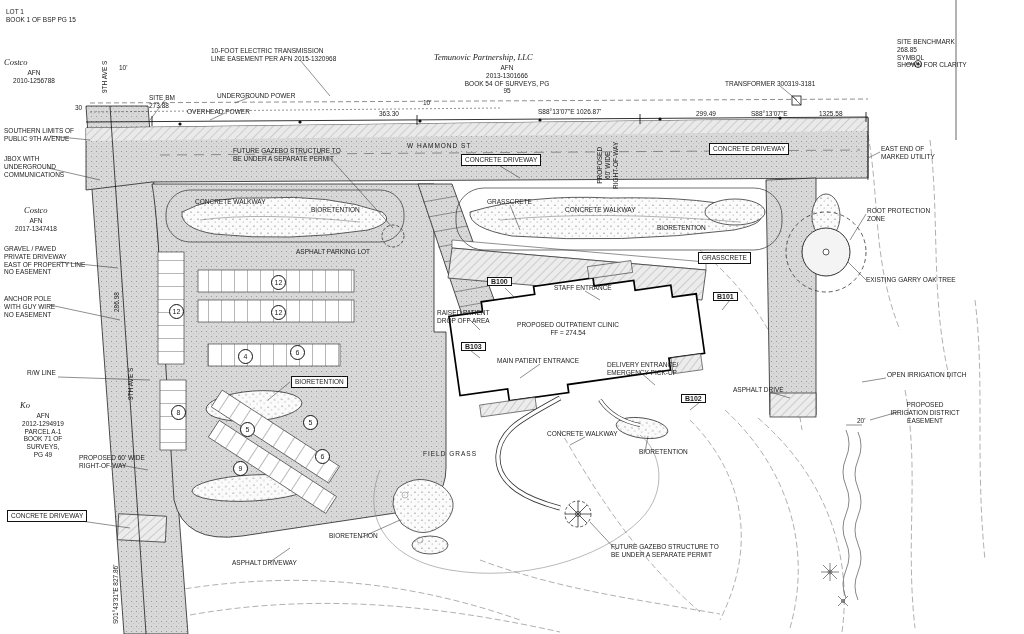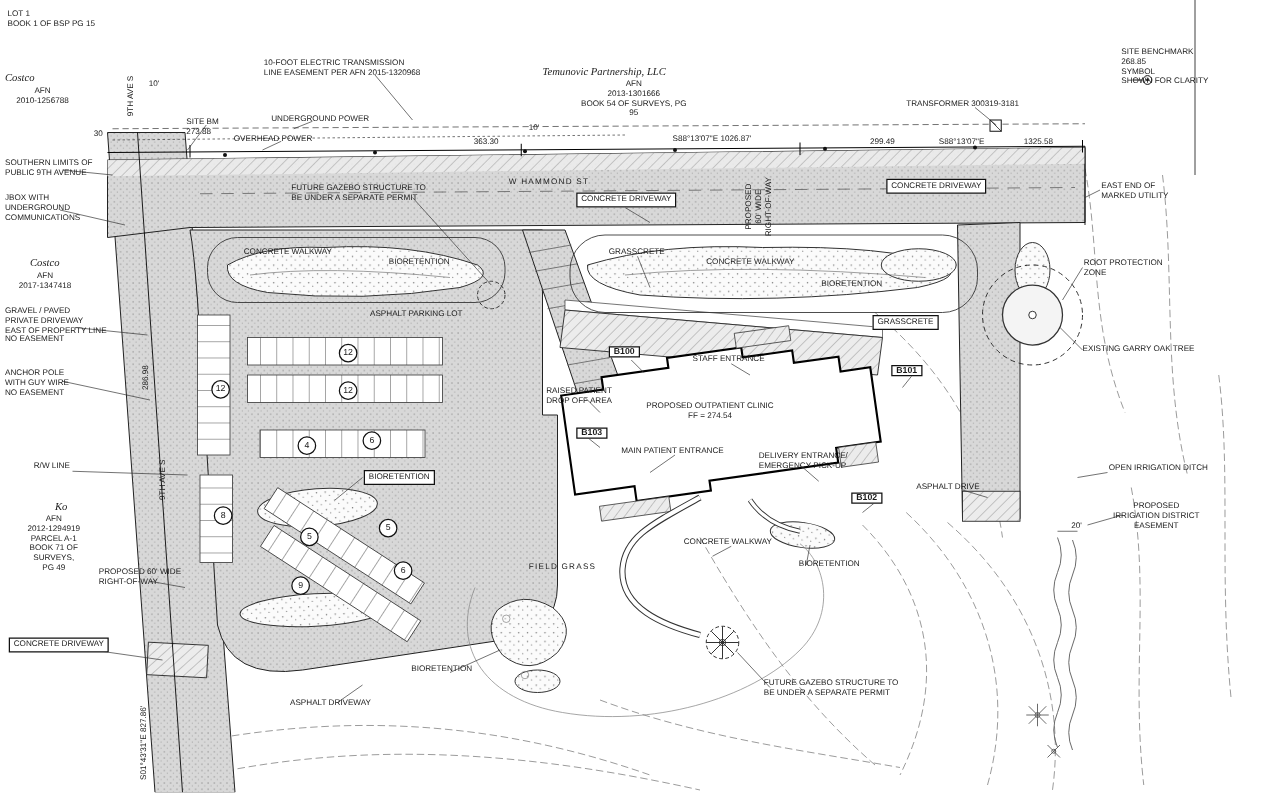--- a/index.html
+++ b/index.html
@@ -317,21 +317,21 @@
   <div class="lbl" style="left:607px;top:361px">DELIVERY ENTRANCE/
 EMERGENCY PICK-UP</div>
   <div class="lbl" style="left:4px;top:295px">ANCHOR POLE
 WITH GUY WIRE
 NO EASEMENT</div>
   <div class="callout" style="left:681px;top:394px">B102</div>
   <div class="lbl" style="left:733px;top:386px">ASPHALT DRIVE</div>
   <div class="lbl" style="left:887px;top:371px">OPEN IRRIGATION DITCH</div>
   <div class="lbl" style="left:27px;top:369px">R/W LINE</div>
   <div class="lbl boxed" style="left:291px;top:376px">BIORETENTION</div>
-  <div class="lbl serif" style="left:44px;top:400px">Ko</div>
+  <div class="lbl serif" style="left:20px;top:400px">Ko</div>
   <div class="lbl center" style="left:8px;top:412px;width:70px">AFN
 2012-1294919
 PARCEL A-1
 BOOK 71 OF SURVEYS,
 PG 49</div>
   <div class="lbl center" style="left:888px;top:401px;width:74px">PROPOSED
 IRRIGATION DISTRICT
 EASEMENT</div>
   <div class="lbl" style="left:857px;top:417px">20'</div>
   <div class="lbl" style="left:79px;top:454px">PROPOSED 60' WIDE

